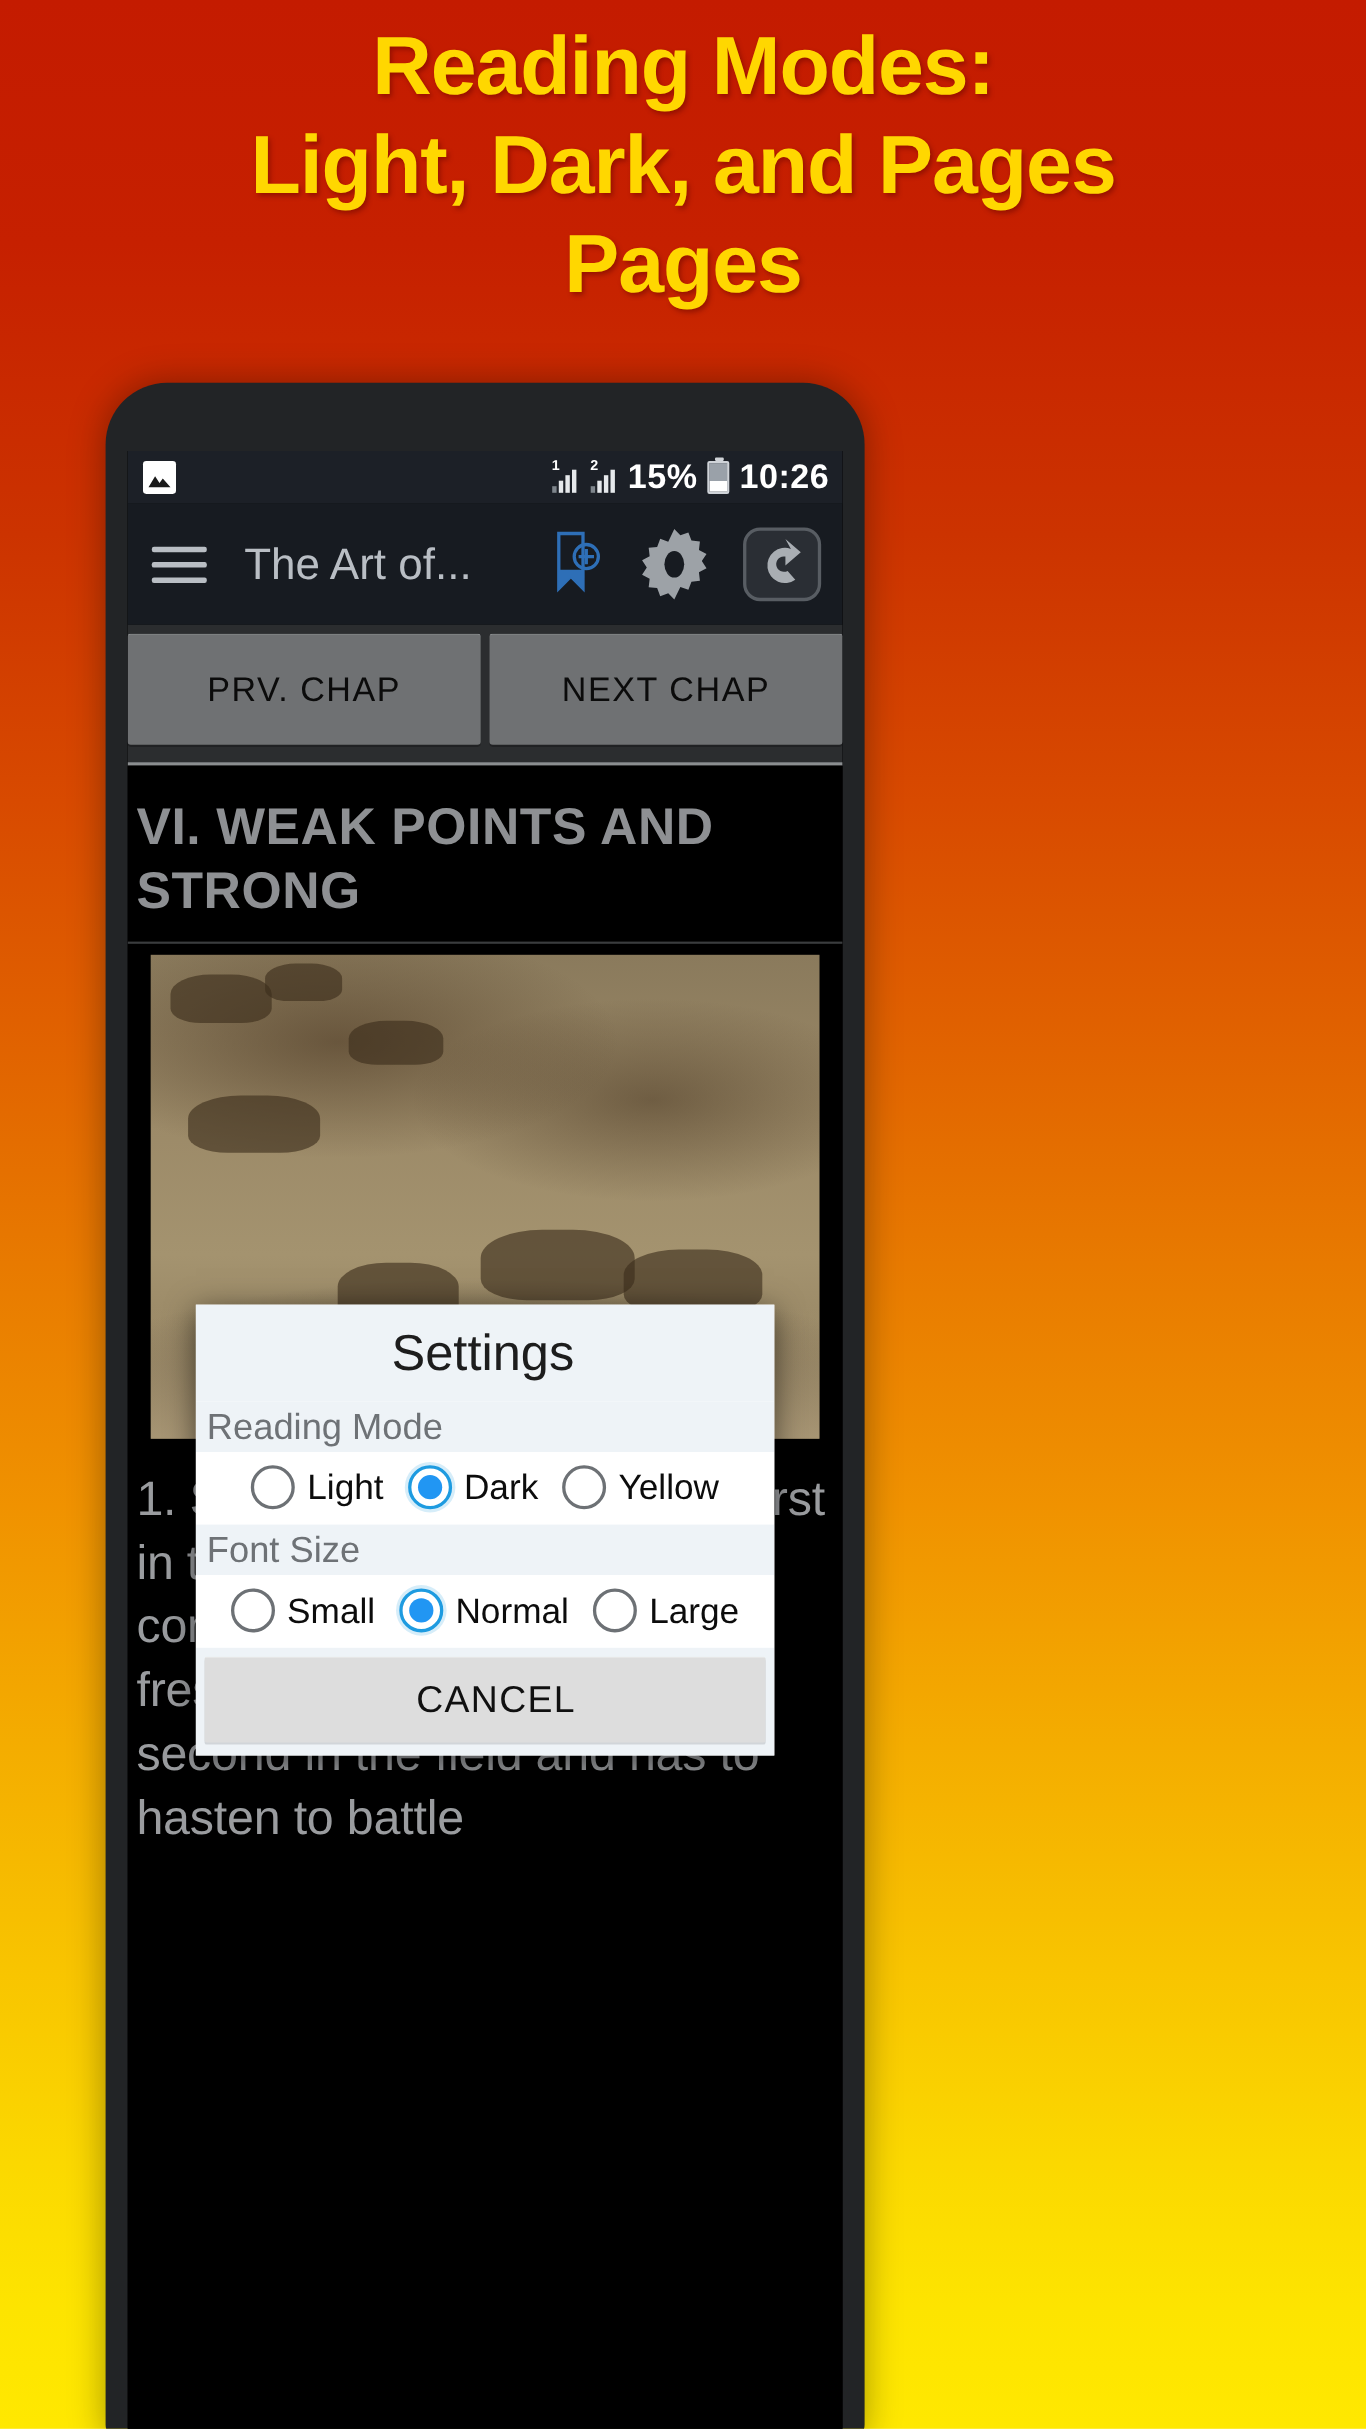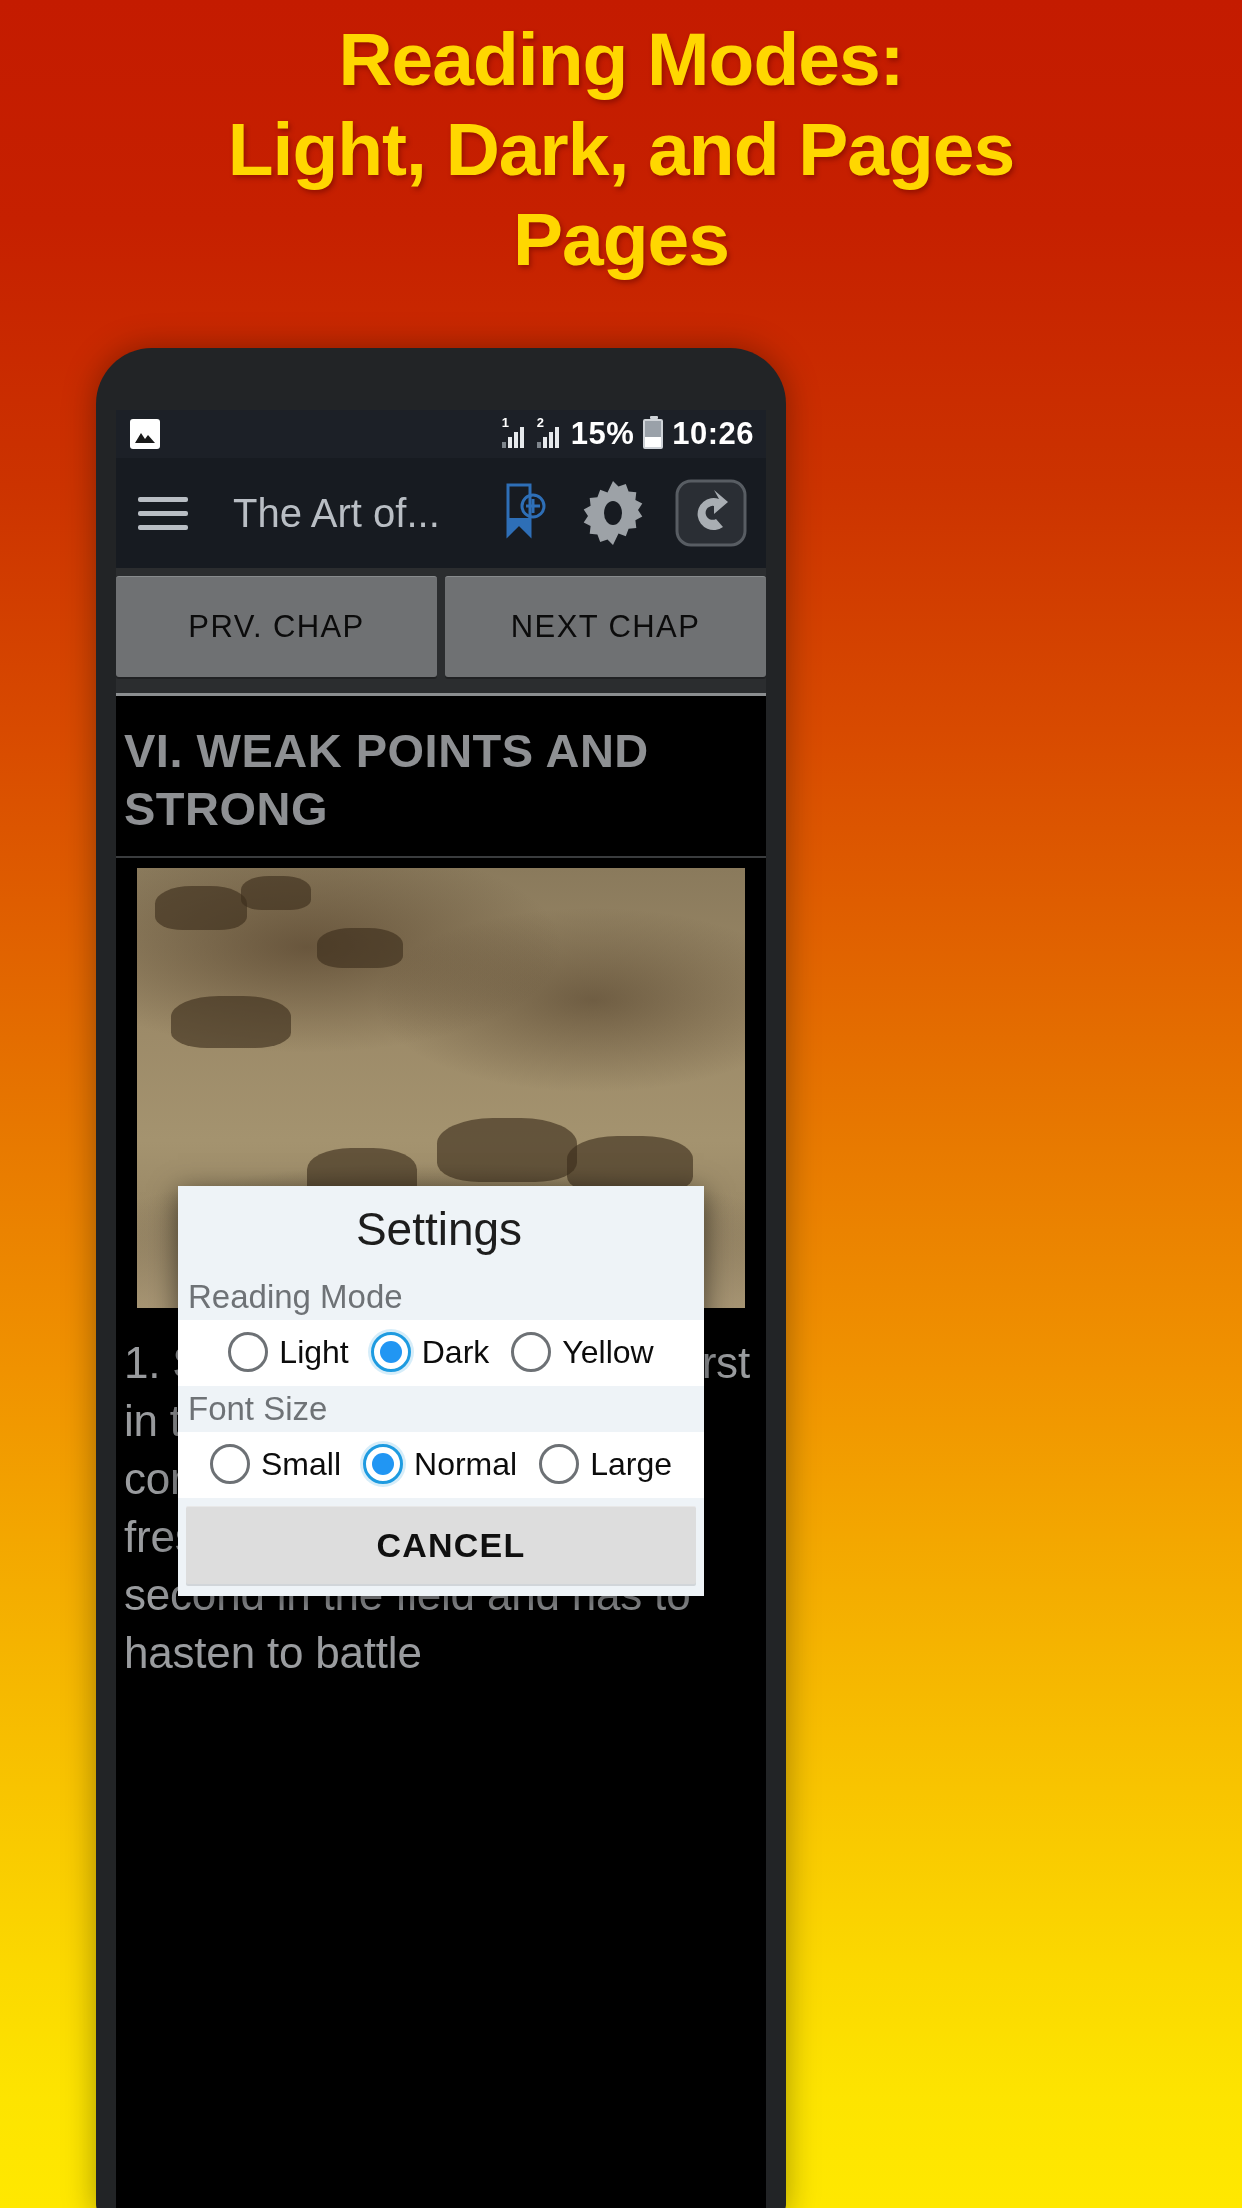--- a/index.html
+++ b/index.html
@@ -76,21 +76,21 @@
 
   
   .toolbar{
     height:110px; background:#171b21;
     display:flex; align-items:center; padding:0 16px;
     gap:0;
   }
   .hamburger{ width:56px; display:flex; flex-direction:column; gap:9px; padding-left:6px;}
   .hamburger span{ display:block; height:5px; background:#b9bec4; border-radius:2px;}
   .app-title{
-    color:#b9bec4; font-size:40px; margin-left:45px; flex:1;
+    color:#b9bec4; font-size:40px; margin-left:34px; flex:1;
     white-space:nowrap; overflow:hidden;
   }
   .tb-icon{ display:flex; align-items:center; justify-content:center; }
   .bm{ width:56px; }
   .gear{ width:74px; margin-left:24px;}
   .undo{ width:78px; margin-left:22px;}
 
   
   .chapnav{
     background:#2b2d2f; padding:8px 0 16px 0;
@@ -159,21 +159,21 @@
     display:flex;align-items:center;justify-content:center; flex:none;
   }
   .radio.on{ border-color:#1e9be0; box-shadow:0 0 0 3px rgba(30,155,224,.18); }
   .radio.on:after{ content:""; width:22px;height:22px;border-radius:50%;background:#2196f3; display:block;}
 
   .dlg-actions{
     background:#eef3f7; display:flex; gap:8px; padding:8px 8px 12px 8px;
   }
   .dlg-btn{
     flex:1; background:#dddddd; color:#101010;
-    font-size:34px; font-weight:700; letter-spacing:1.2px;
+    font-size:34px; font-weight:400; letter-spacing:1.2px;
     height:78px; display:flex; align-items:center; justify-content:center;
     border-radius:2px; border-top:1px solid #e8e8e8;
     box-shadow:0 2px 0 rgba(0,0,0,.12);
     padding-left:20px;
   }
 </style>
 </head>
 <body>
 
 <div class="headline">

